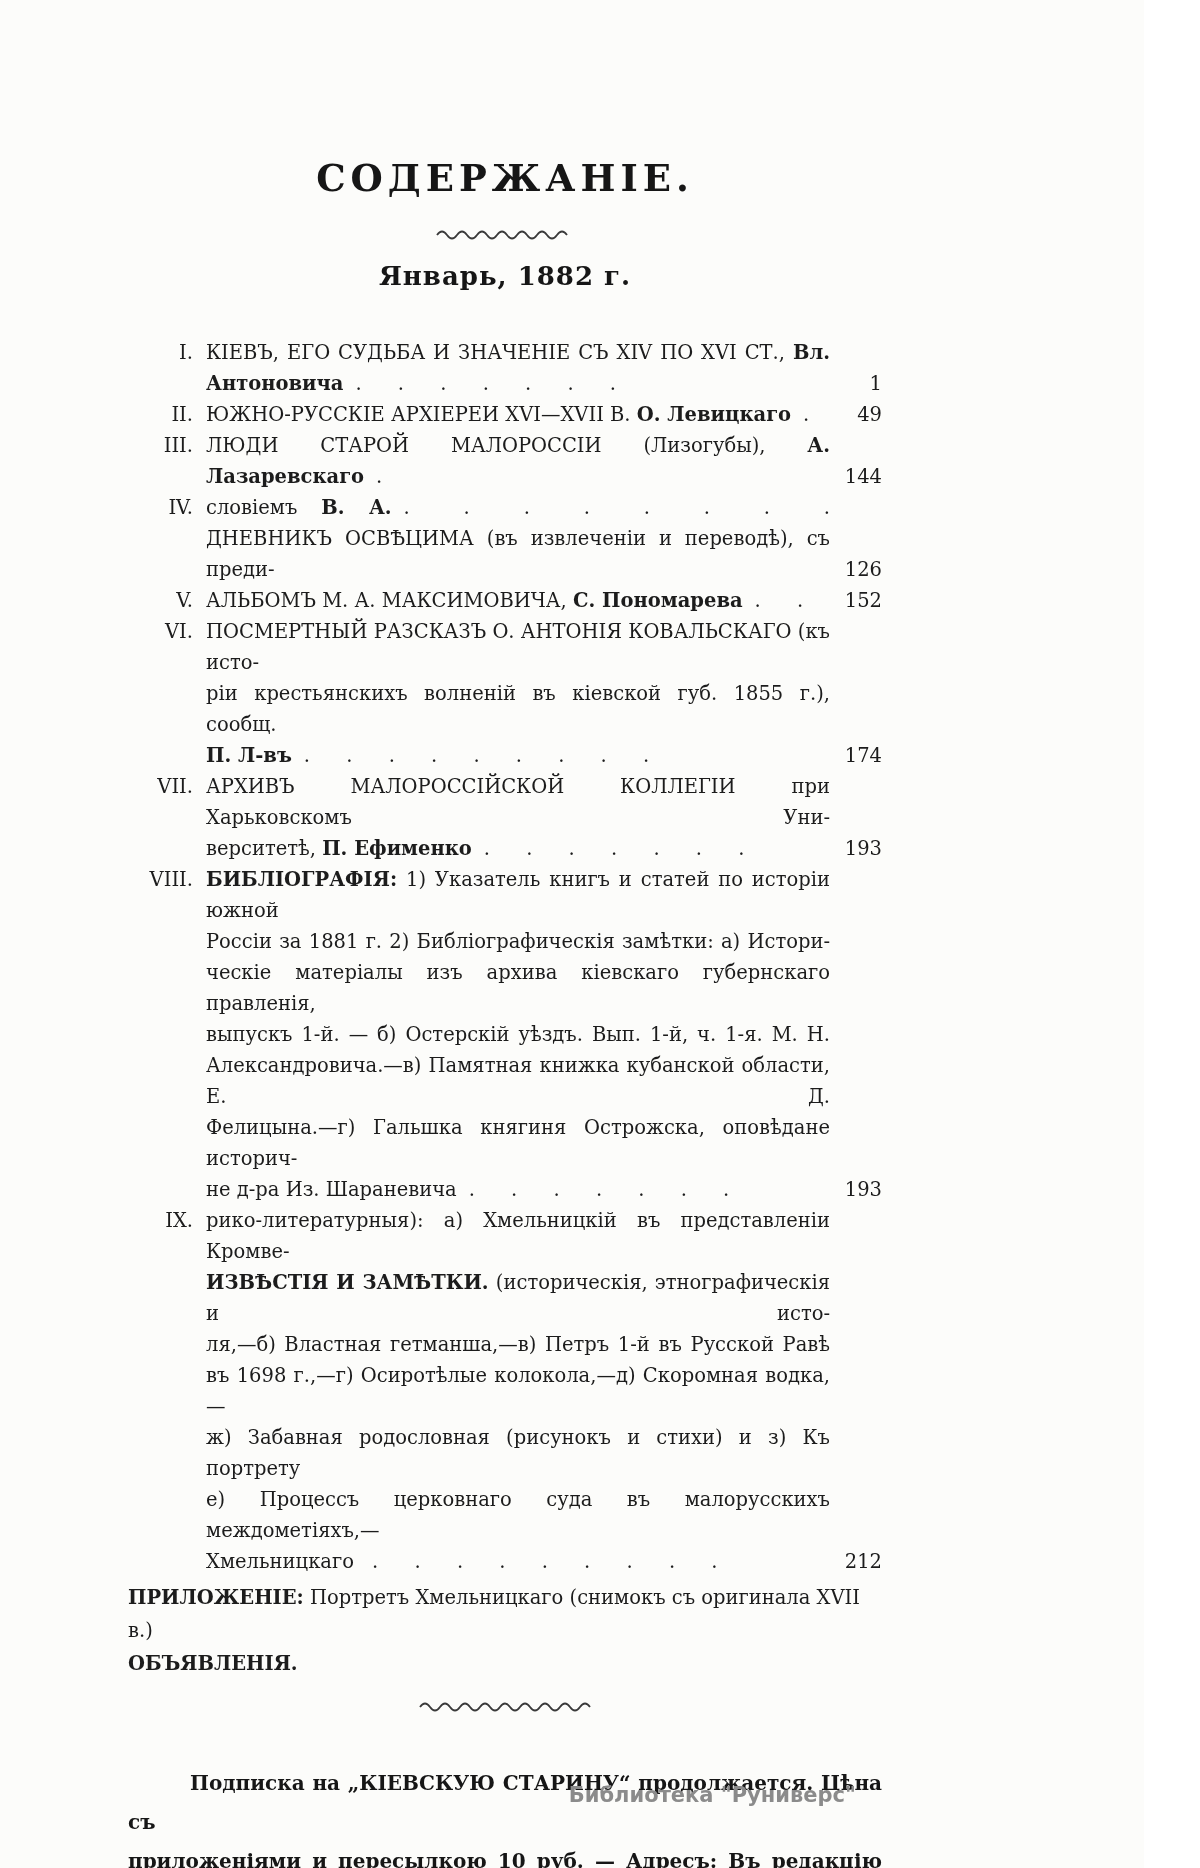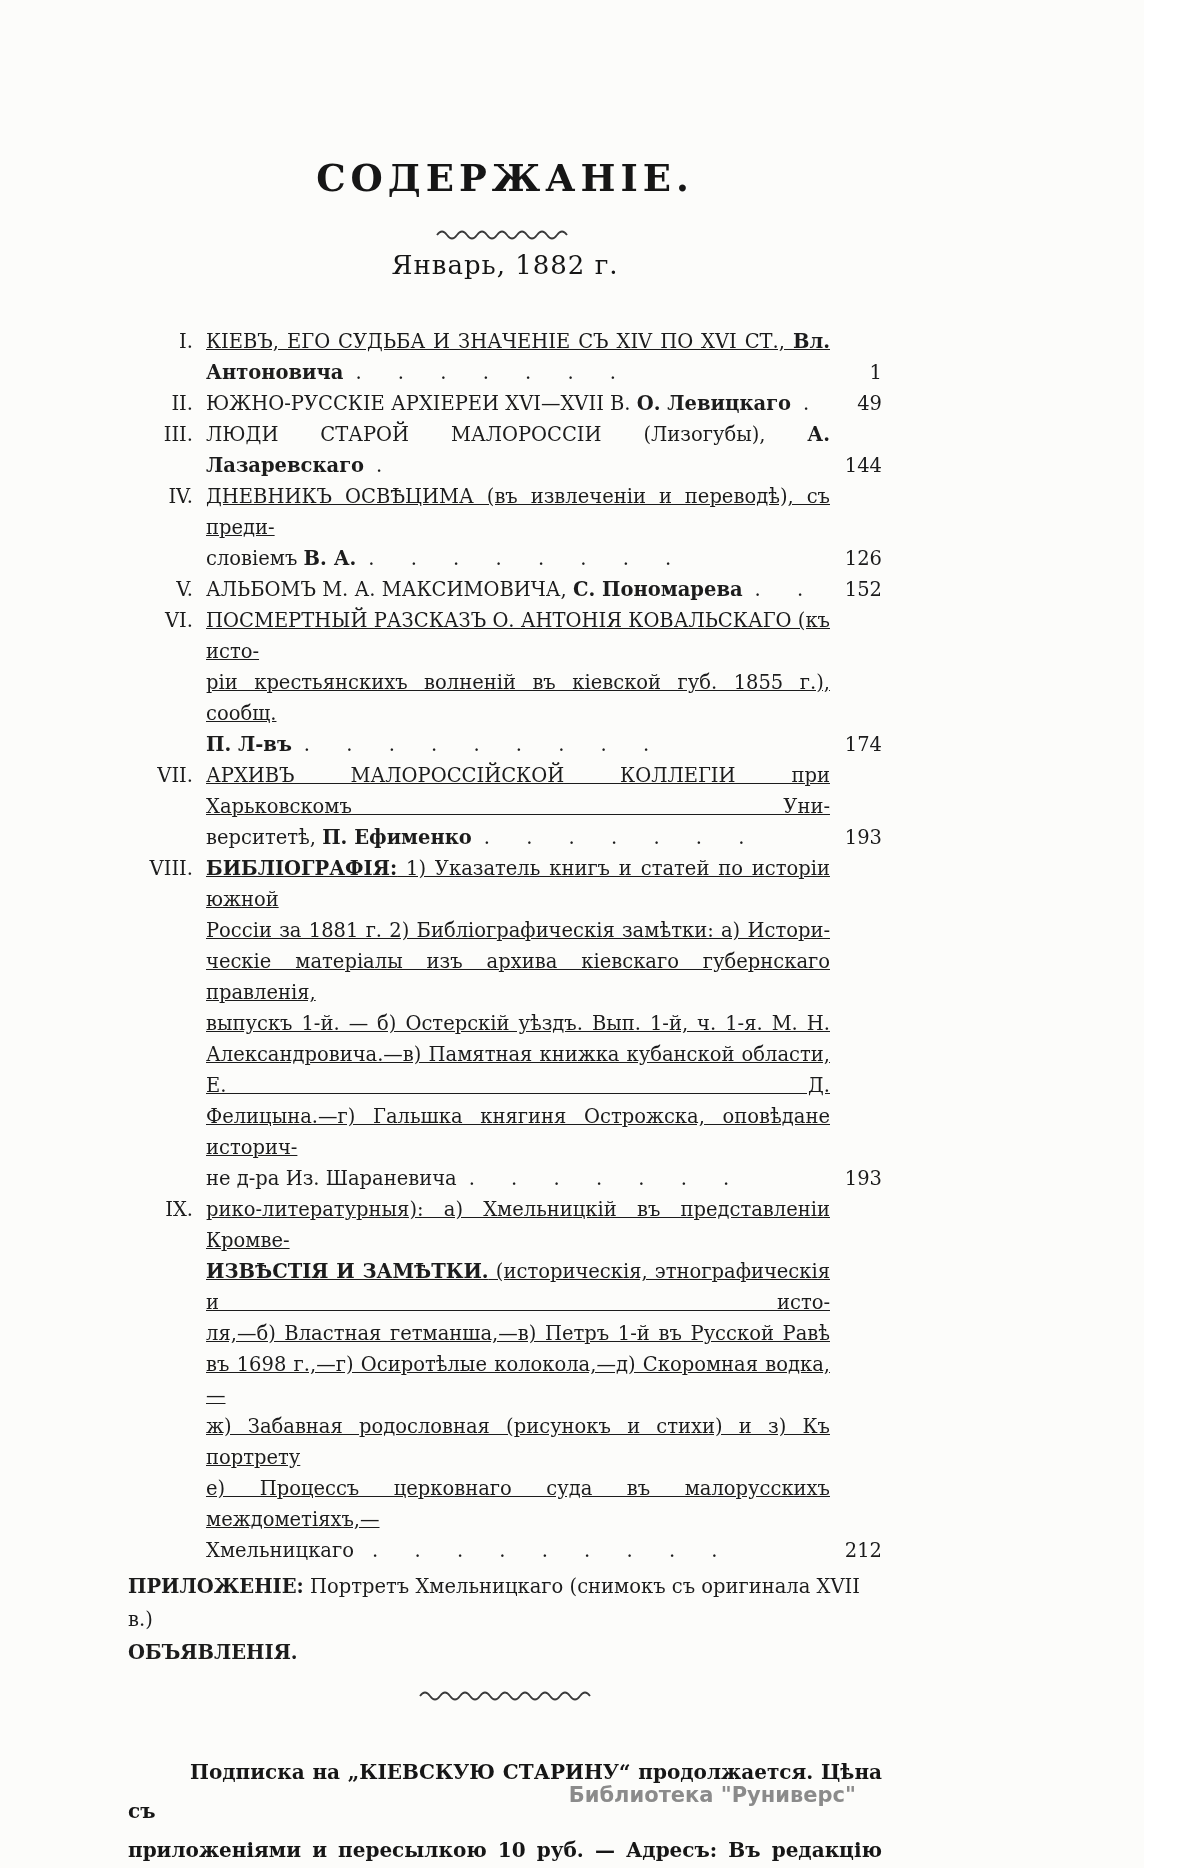--- a/index.html
+++ b/index.html
@@ -30,41 +30,41 @@
     letter-spacing: 5px;
     color: #161616;
   }
 
   .ornament { display: block; margin: 28px auto 0; }
   .ornament-bottom { margin: 20px auto 0; }
 
   .issue {
     text-align: center;
     font-size: 26px;
-    font-weight: 400;
+    font-weight: 700;
     letter-spacing: 1px;
-    margin-top: 10px;
+    margin-top: 21px;
     color: #161616;
   }
 
   .toc {
     margin-top: 46px;
     font-size: 19.5px;
     line-height: 31px;
   }
 
   .toc-entry { display: flex; }
   .toc-num {
     flex: 0 0 78px;
     text-align: right;
     padding-right: 13px;
   }
   .toc-body { flex: 1; min-width: 0; }
   .toc-line { text-align: justify; }
-  .toc-entry .toc-line:not(:last-child) { text-align-last: justify; text-decoration: underline; }
+  .toc-entry .toc-line:not(:last-child) { text-align-last: justify; }
   .toc-page {
     flex: 0 0 52px;
     display: flex;
     align-items: flex-end;
     justify-content: flex-end;
   }
 
   .seg-b { font-weight: 700; }
 
   .dots {
@@ -134,22 +134,22 @@
         <div class="toc-entry">
           <div class="toc-num">III.</div>
           <div class="toc-body">
             <div class="toc-line"><span class="seg">ЛЮДИ СТАРОЙ МАЛОРОССІИ (Лизогубы), </span><span class="seg-b">А. Лазаревскаго</span><span class="dots">.</span></div>
           </div>
           <div class="toc-page">144</div>
         </div>
         <div class="toc-entry">
           <div class="toc-num">IV.</div>
           <div class="toc-body">
+            <div class="toc-line"><span class="seg">словіемъ </span><span class="seg-b">В. А.</span><span class="dots">. . . . . . . .</span></div>
             <div class="toc-line"><span class="seg">ДНЕВНИКЪ ОСВѢЦИМА (въ извлеченіи и переводѣ), съ преди-</span></div>
-            <div class="toc-line"><span class="seg">словіемъ </span><span class="seg-b">В. А.</span><span class="dots">. . . . . . . .</span></div>
           </div>
           <div class="toc-page">126</div>
         </div>
         <div class="toc-entry">
           <div class="toc-num">V.</div>
           <div class="toc-body">
             <div class="toc-line"><span class="seg">АЛЬБОМЪ М. А. МАКСИМОВИЧА, </span><span class="seg-b">С. Пономарева</span><span class="dots">. .</span></div>
           </div>
           <div class="toc-page">152</div>
         </div>

